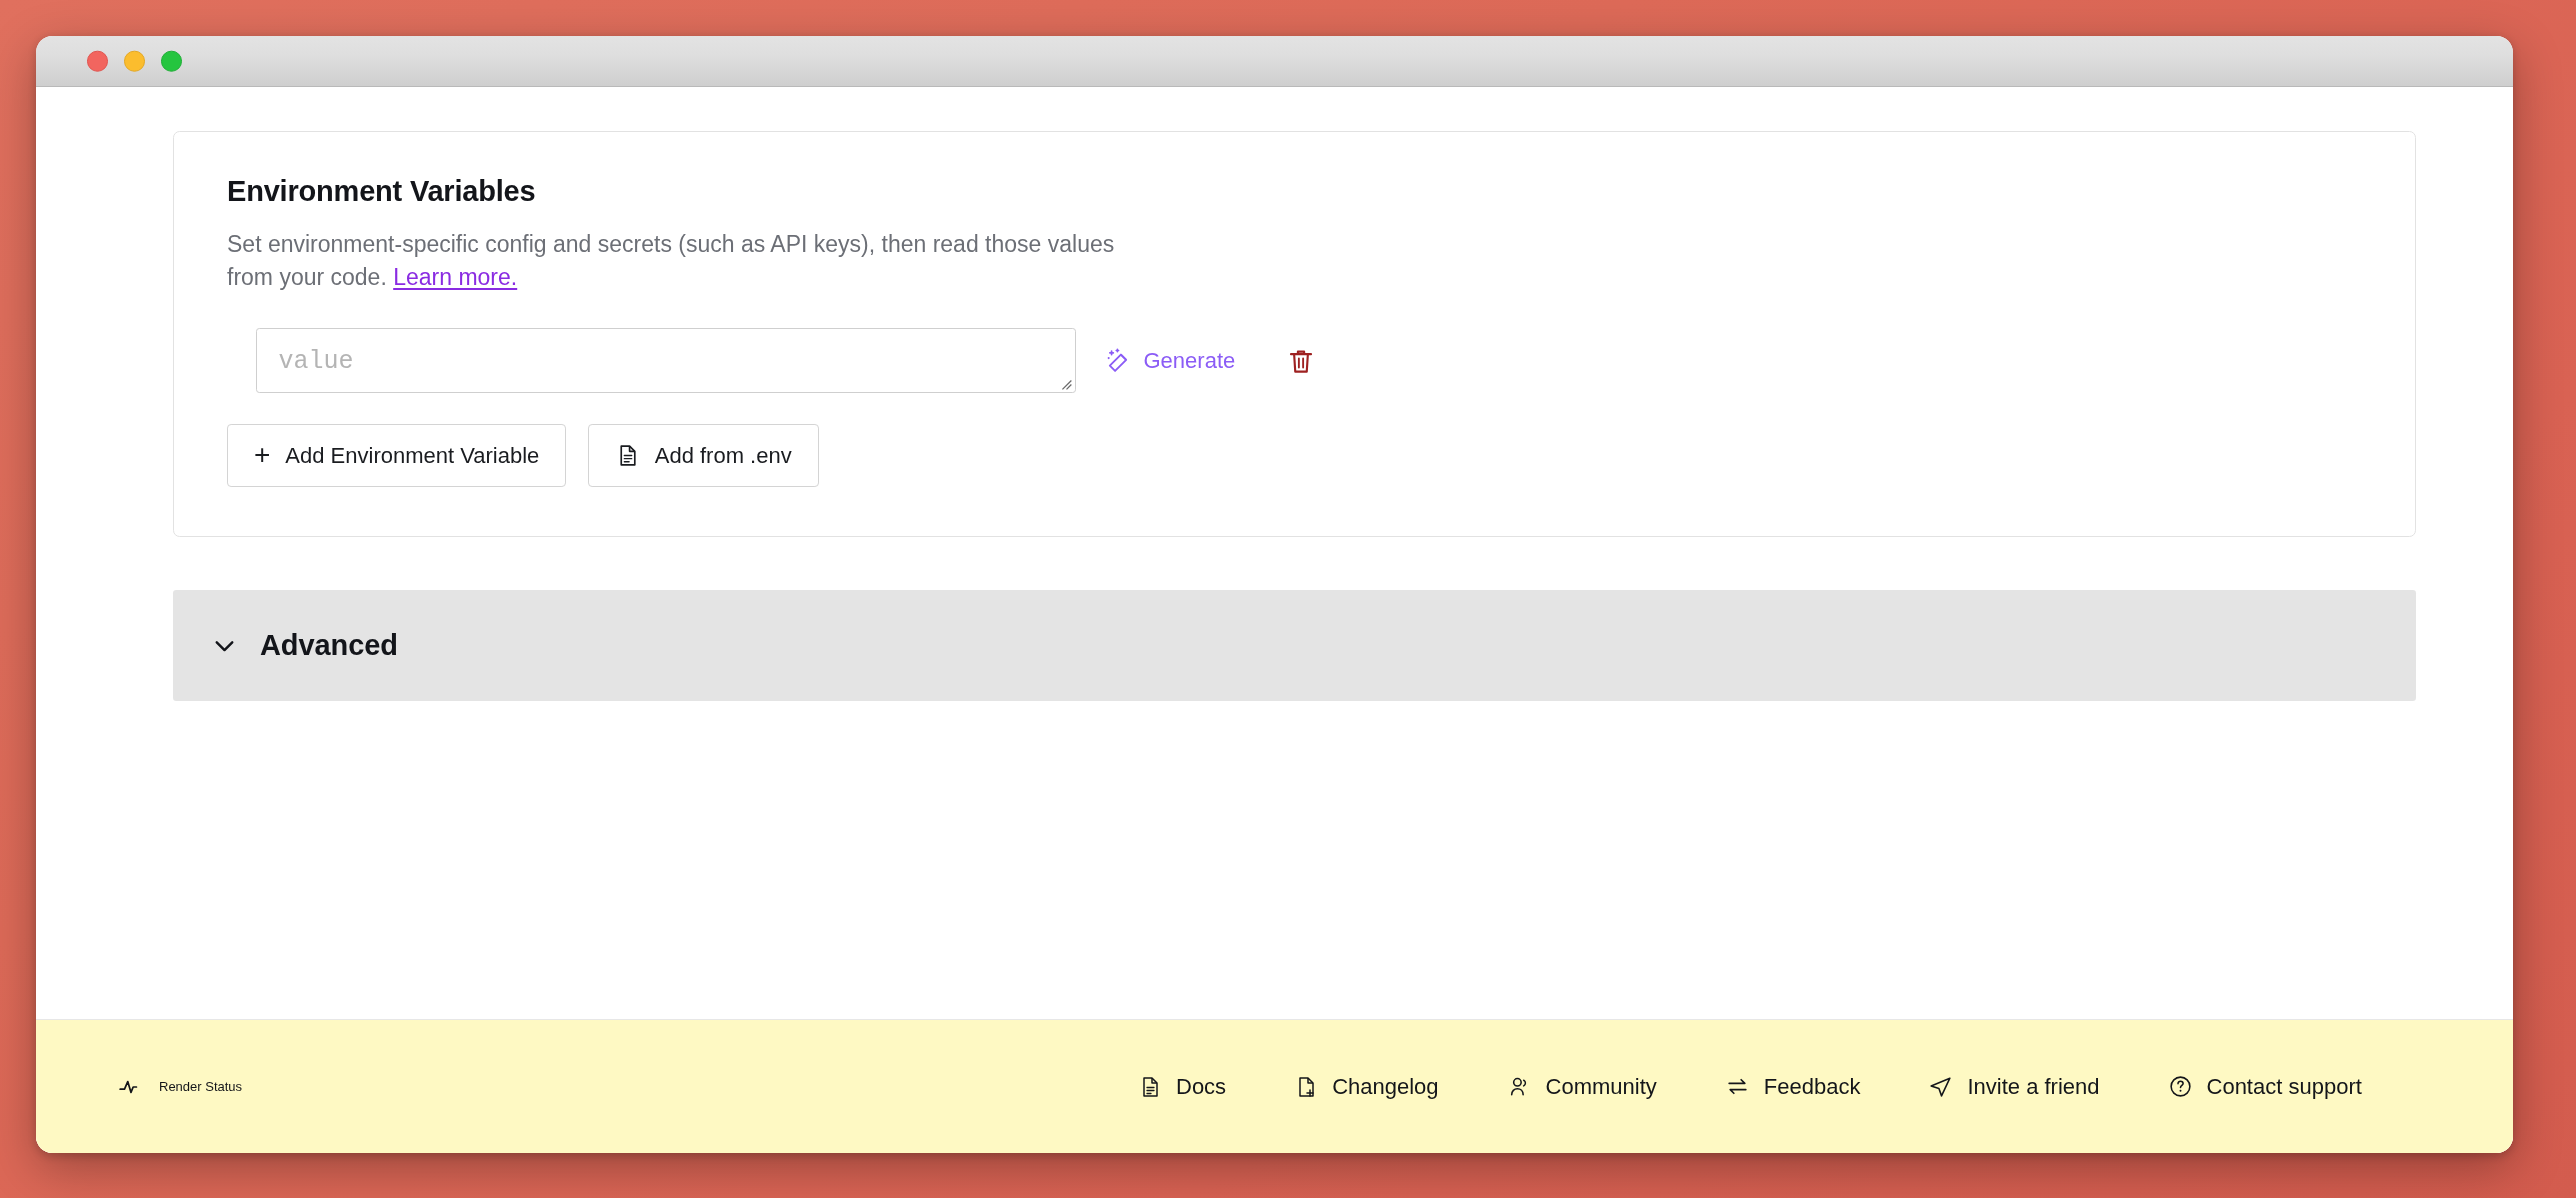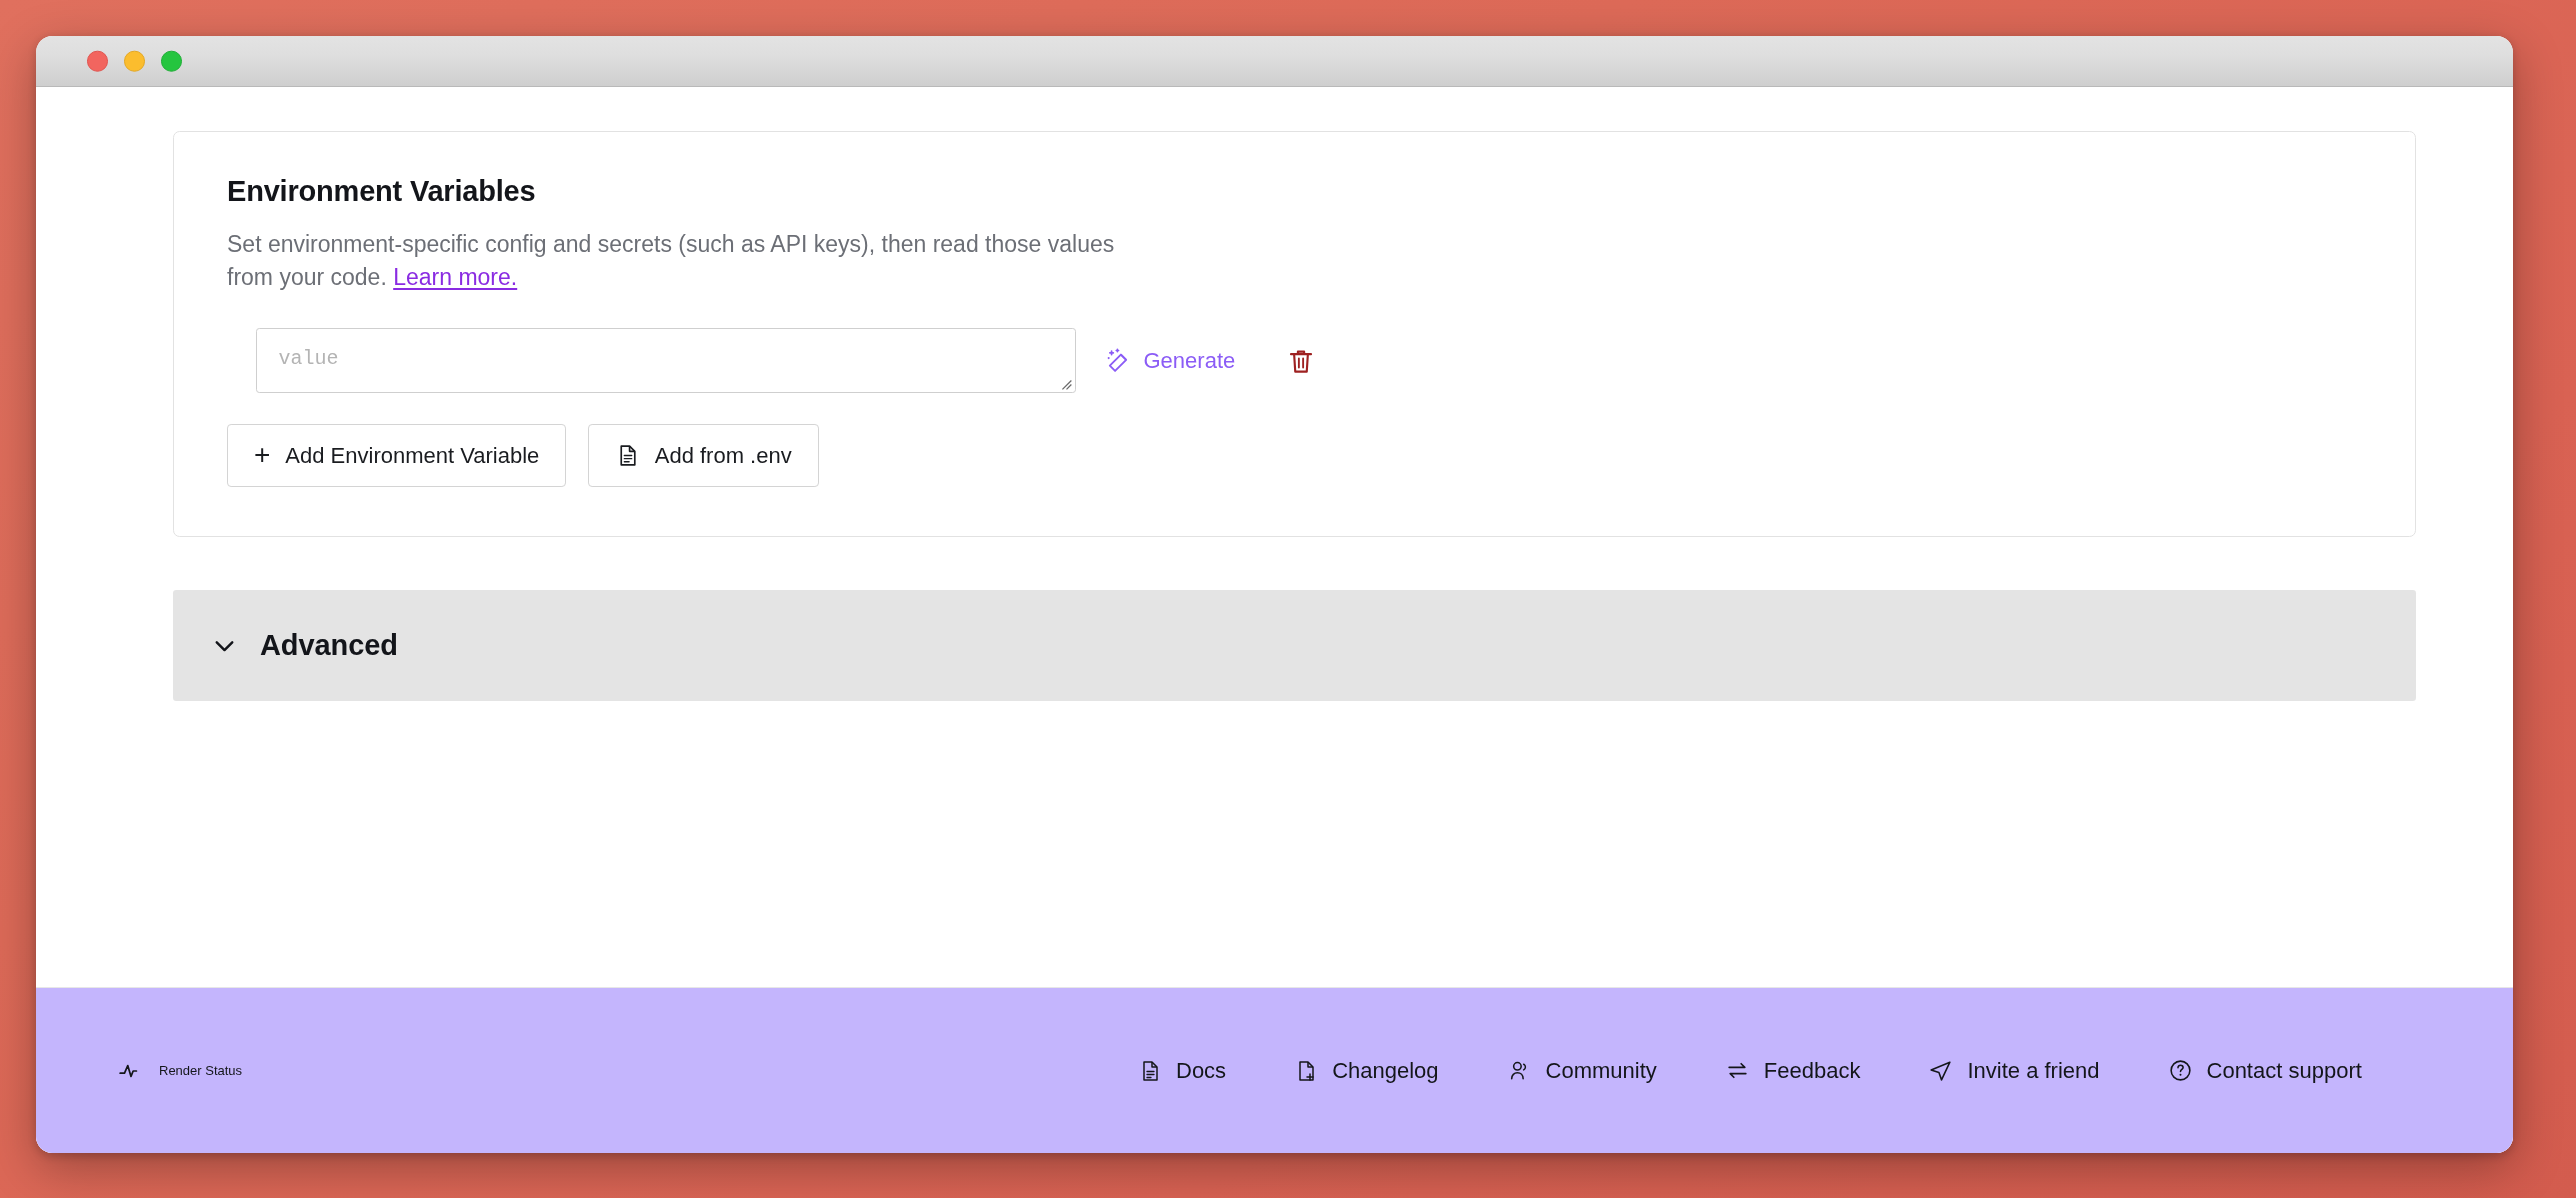--- a/index.html
+++ b/index.html
@@ -125,21 +125,21 @@
   }
 
   .input-value {
     width: 820px;
     height: 65px;
     border: 0.8px solid #cfcfcf;
     border-radius: 3.3px;
     background: #fff;
     padding: 18px 21.4px;
     font-family: "Liberation Mono", "DejaVu Sans Mono", monospace;
-    font-size: 20px;
+    font-size: 25px;
     color: #1c1c1c;
     resize: none;
     outline: none;
     overflow: hidden;
     display: block;
   }
   .input-value::placeholder { color: #b4b4b4; }
 
   .resize-grip {
     position: absolute;
@@ -245,23 +245,23 @@
     cursor: pointer;
     border-radius: 0.8px;
     line-height: 1.2;
   }
 
   
   .footer {
     position: absolute;
     left: 0; right: 0;
     bottom: 0;
-    height: 166px;
+    height: 134px;
     border-top: 0.8px solid #e7e7e7;
-    background: #c4b5fd;
+    background: #fef9c3;
     display: flex;
     align-items: center;
   }
   .footer-left {
     position: absolute;
     left: 82px;
     display: flex;
     align-items: center;
     gap: 15px;
     cursor: pointer;

